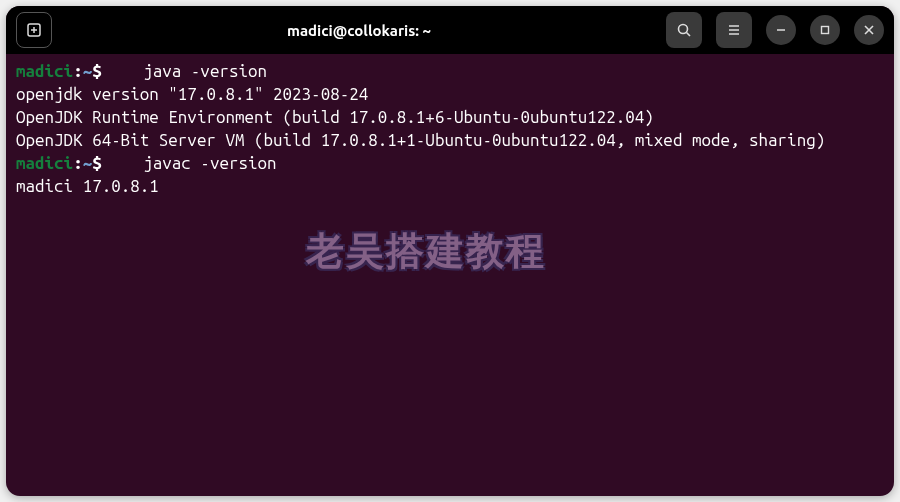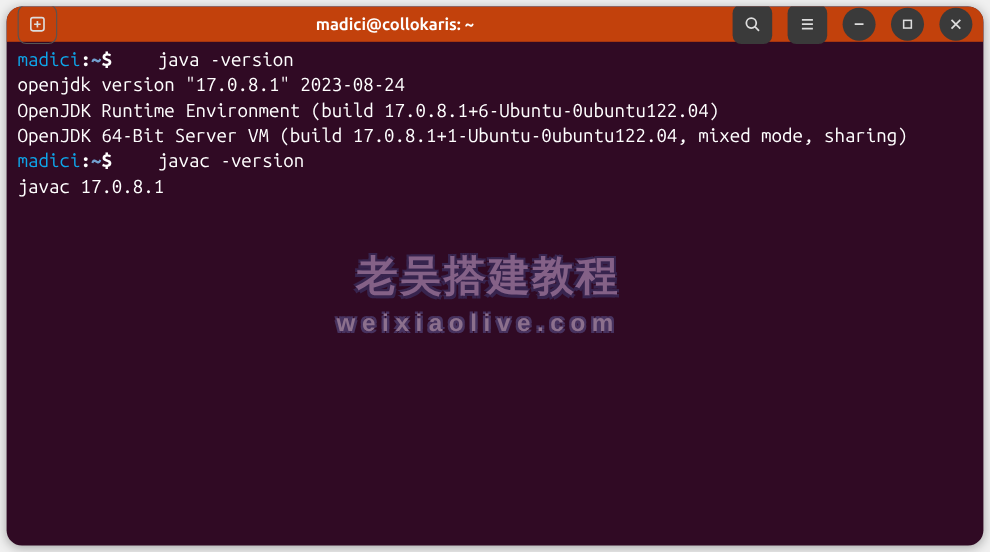--- a/index.html
+++ b/index.html
@@ -15,22 +15,22 @@
       top: 6px;
       left: 6px;
       width: 888px;
       height: 490px;
       background: #300a24;
       border-radius: 14px;
       overflow: hidden;
       box-shadow: 0 2px 10px rgba(0,0,0,0.3);
     }
     .titlebar {
-      height: 32px;
-      background: #c2410c;
+      height: 48px;
+      background: #000000;
       display: flex;
       align-items: center;
       padding: 0 10px;
       gap: 10px;
     }
     .tb-btn {
       width: 36px;
       height: 36px;
       border-radius: 8px;
       background: #3a3a3a;
@@ -70,21 +70,21 @@
       gap: 14px;
     }
     .terminal-body {
       padding: 6px 10px;
       font-size: 17px;
       line-height: 1.35;
       color: #ffffff;
       letter-spacing: 0;
     }
     .line { white-space: pre-wrap; word-break: break-all; }
-    .prompt-user { color: #0ea5e9; font-weight: normal; text-align: right; }
+    .prompt-user { color: #15803d; font-weight: bold; text-align: right; }
     .prompt-colon { color: #ffffff; font-weight: bold; }
     .prompt-path { color: #729fcf; font-weight: bold; }
     .cmd { color: #ffffff; margin-left: 32px; }
     .cursor {
       display: inline-block;
       width: 1px;
       height: 18px;
       background: #ffffff;
       vertical-align: text-bottom;
       margin-left: 1px;
@@ -172,20 +172,19 @@
       </div>
     </div>
   </div>
 
   <div class="terminal-body">
     <div class="line"><span class="prompt-user">madici</span><span class="prompt-colon">:</span><span class="prompt-path">~</span><span class="prompt-colon">$</span> <span class="cmd">java -version</span></div>
     <div class="line">openjdk version "17.0.8.1" 2023-08-24</div>
     <div class="line">OpenJDK Runtime Environment (build 17.0.8.1+6-Ubuntu-0ubuntu122.04)</div>
     <div class="line">OpenJDK 64-Bit Server VM (build 17.0.8.1+1-Ubuntu-0ubuntu122.04, mixed mode, sharing)</div>
     <div class="line"><span class="prompt-user">madici</span><span class="prompt-colon">:</span><span class="prompt-path">~</span><span class="prompt-colon">$</span> <span class="cmd">javac -version</span></div>
-    <div class="line">javac 17.0.8.1</div>
+    <div class="line">madici 17.0.8.1</div>
   </div>
 
   <div class="watermark">
     <div class="wm1">老吴搭建教程</div>
-    <div class="wm2">weixiaolive.com</div>
   </div>
 </div>
 
 </body></html>

